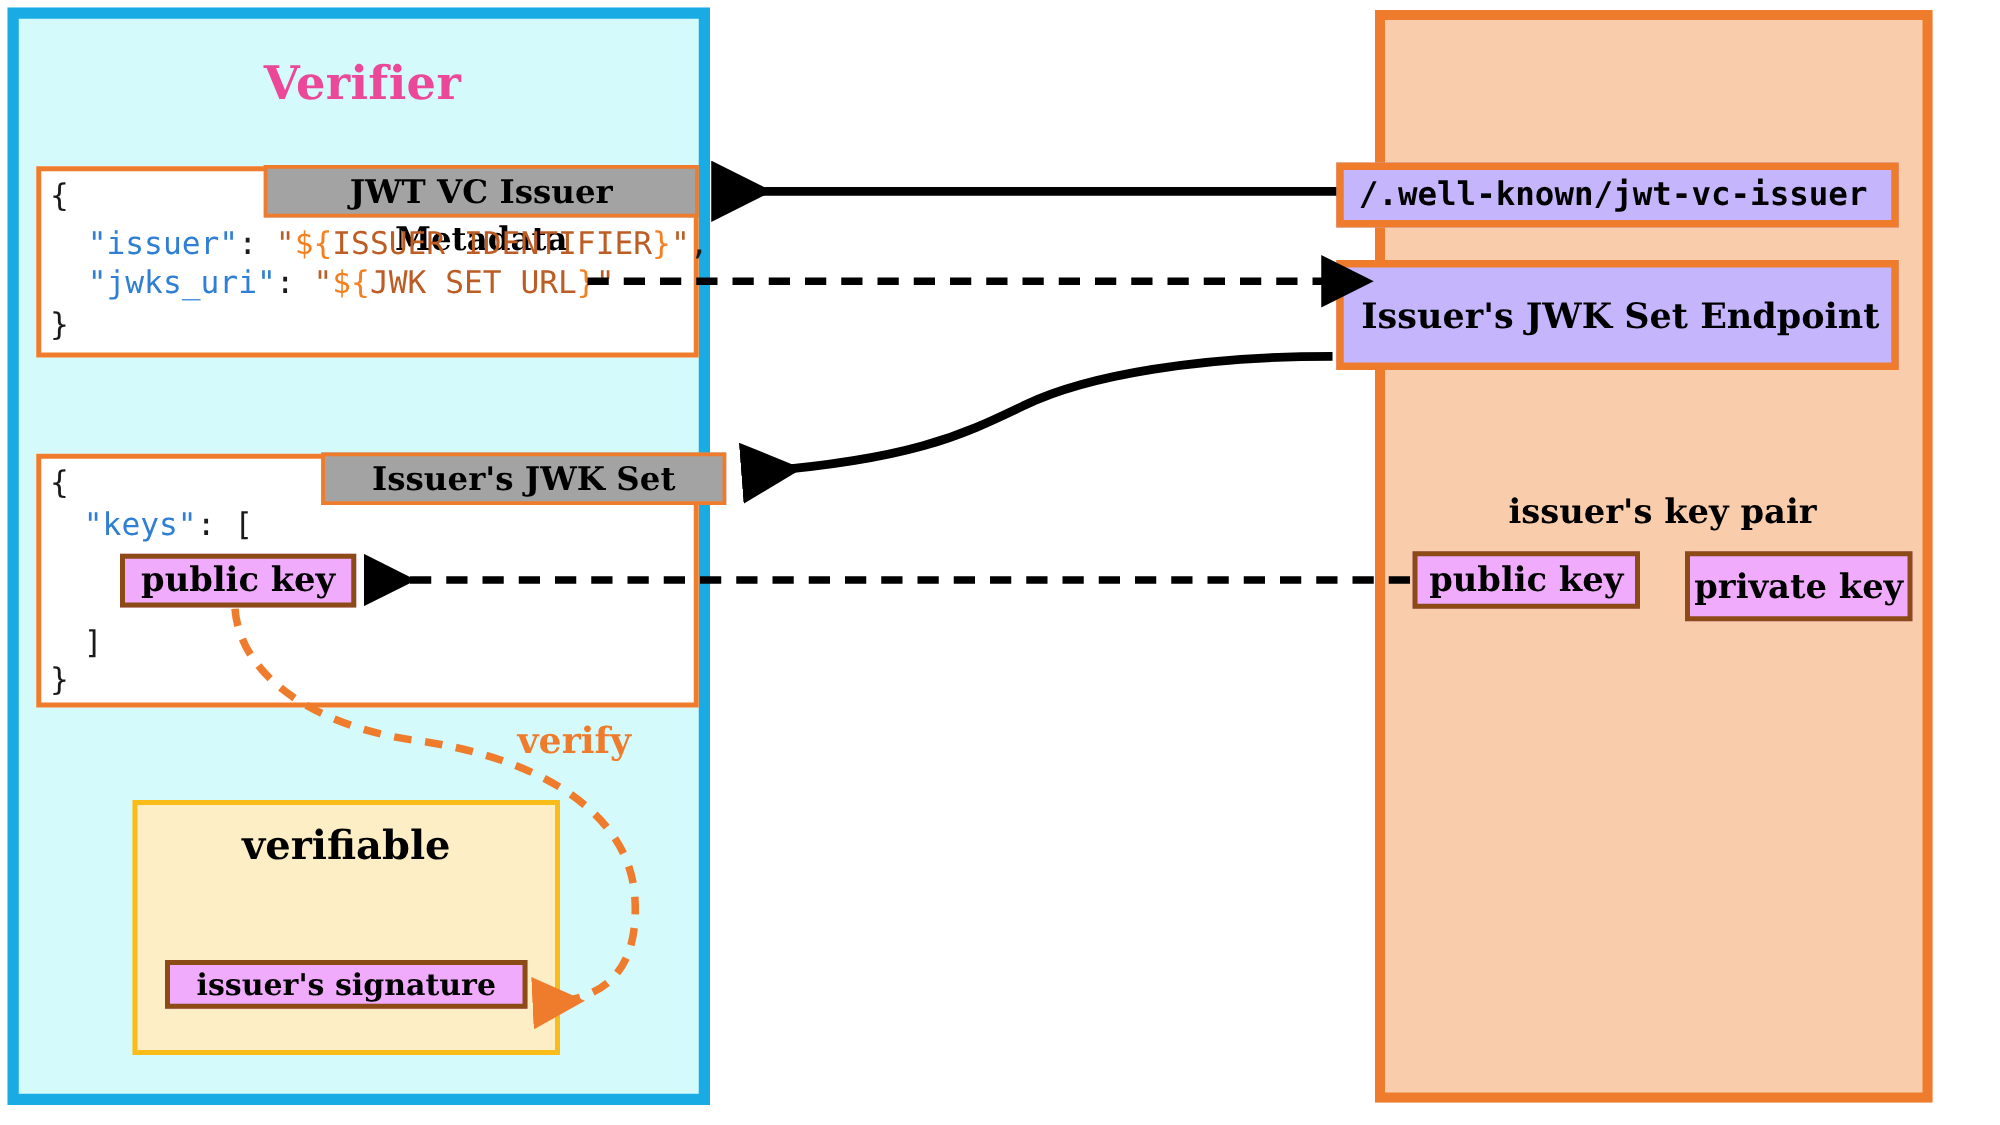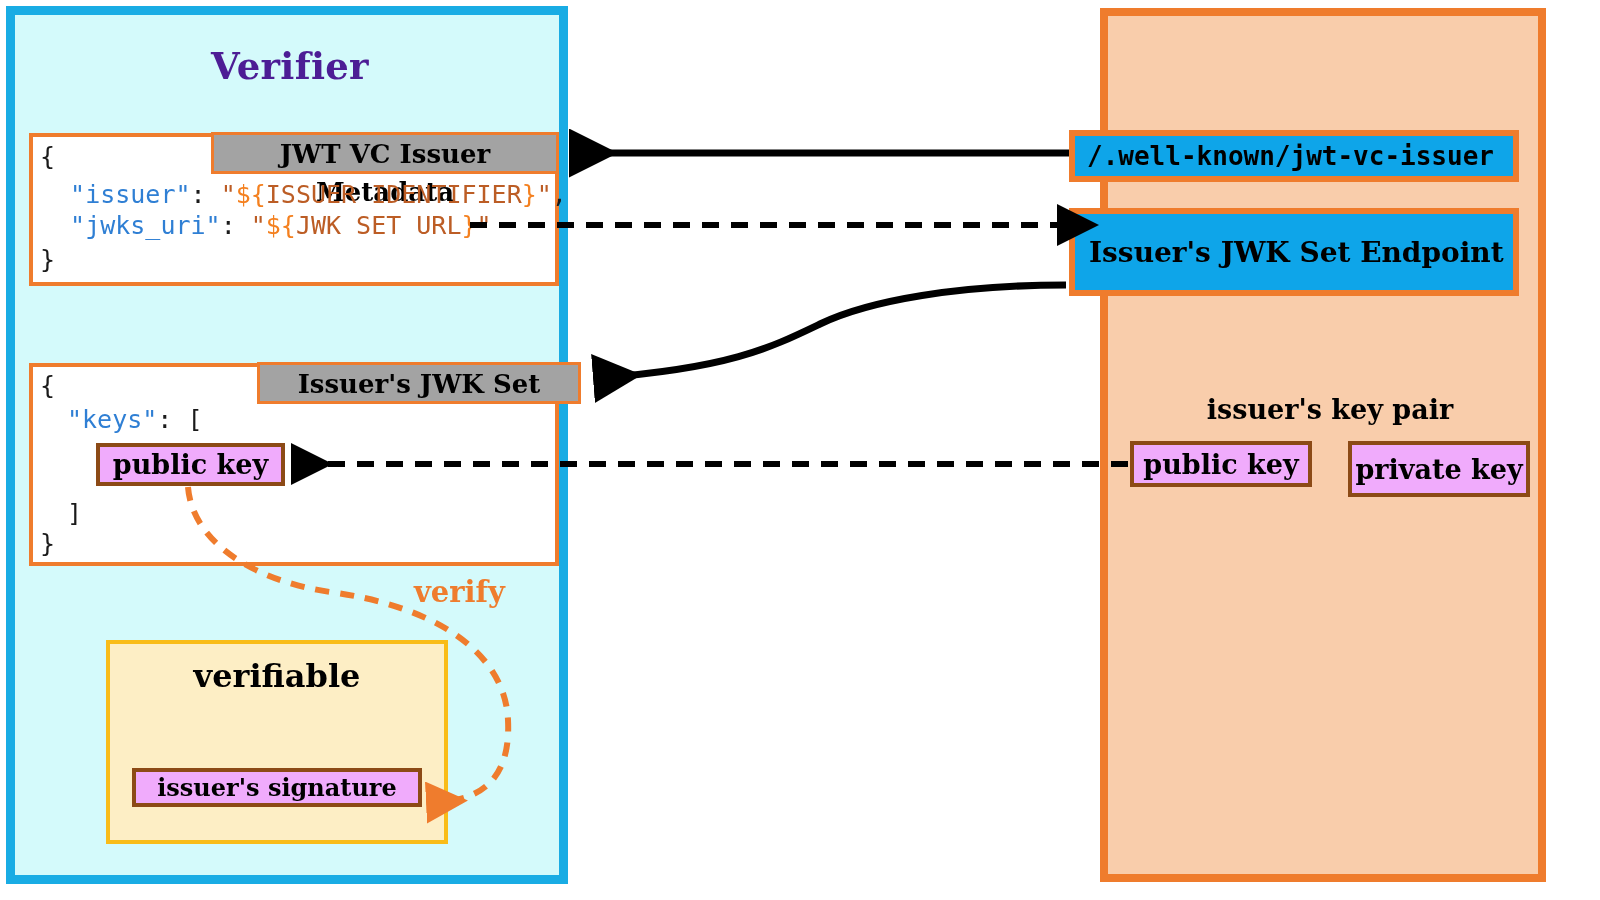--- a/index.html
+++ b/index.html
@@ -35,21 +35,21 @@
     height: 874px;
     background: #f9cdab;
     border: 8px solid #ef7c2d;
     box-sizing: border-box;
   }
 
   .panel-title {
     position: absolute;
     text-align: center;
     font-weight: bold;
-    color: #4c1d95;
+    color: #ec4899;
     font-size: 37px;
     letter-spacing: 0.3px;
   }
   #verifier-title { left: 30px; top: 44px; width: 520px; }
   #issuer-title   { left: 1108px; top: 38px; width: 432px; }
 
   
   .json-box {
     position: absolute;
     background: #ffffff;
@@ -113,21 +113,21 @@
     width: 400px;
     text-align: center;
     font-weight: bold;
     font-size: 27px;
     color: #000;
   }
 
   
   .endpoint-box {
     position: absolute;
-    background: #0ea5e9;
+    background: #c4b5fd;
     border: 6px solid #ef7c2d;
     box-sizing: border-box;
     display: flex;
     align-items: center;
     color: #000;
   }
   #wellknown-box {
     left: 1069px; top: 130px; width: 450px; height: 52px;
     font-family: "DejaVu Sans Mono", monospace;
     font-size: 26px;

